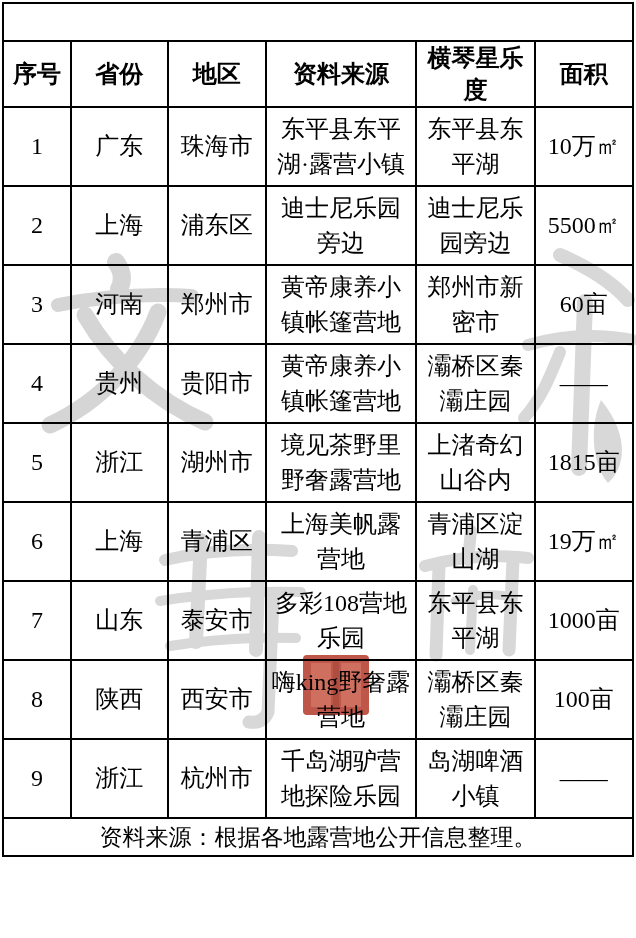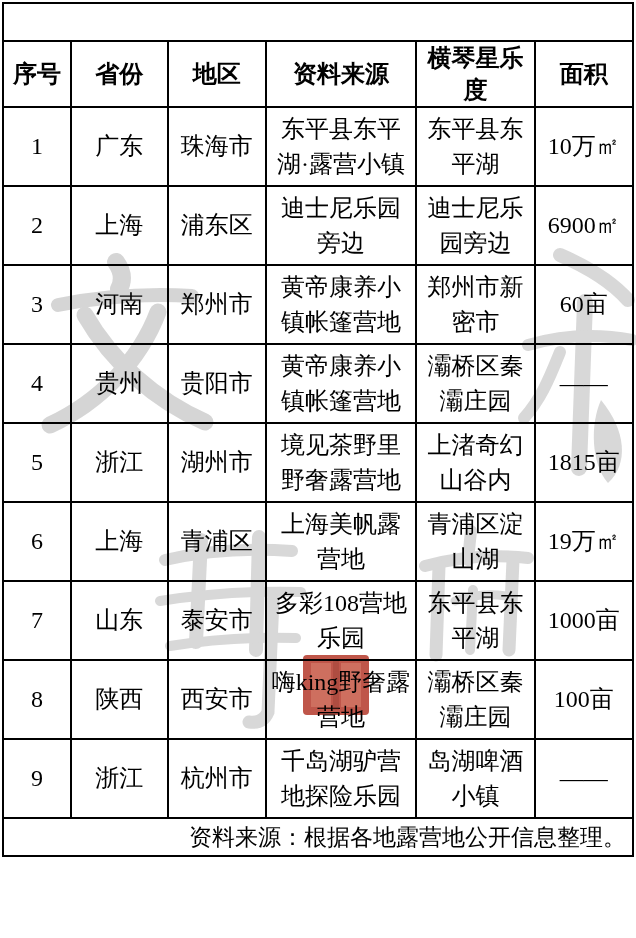--- a/index.html
+++ b/index.html
@@ -47,21 +47,21 @@
     height:44px;
   }
   .data-row td{
     font-size:24px;
     height:77px;
     line-height:1.42;
   }
   .cell-name,.cell-location{padding:0 6px;}
   .cell-area{font-size:23px;padding:0 3px;}
   .footer-row td{
-    text-align:right;
+    text-align:center;
     font-size:23px;
     height:32px;
     padding:2px 6px;
   }
 </style>
 </head>
 <body>
 
 <div class="page">
 
@@ -134,21 +134,21 @@
       <td class="cell-name">东平县东平湖·露营小镇</td>
       <td class="cell-location">东平县东平湖</td>
       <td class="cell-area">10万㎡</td>
     </tr>
     <tr class="data-row">
       <td class="cell-no">2</td>
       <td class="cell-province">上海</td>
       <td class="cell-region">浦东区</td>
       <td class="cell-name">迪士尼乐园旁边</td>
       <td class="cell-location">迪士尼乐园旁边</td>
-      <td class="cell-area">6900㎡</td>
+      <td class="cell-area">5500㎡</td>
     </tr>
     <tr class="data-row">
       <td class="cell-no">3</td>
       <td class="cell-province">河南</td>
       <td class="cell-region">郑州市</td>
       <td class="cell-name">黄帝康养小镇帐篷营地</td>
       <td class="cell-location">郑州市新密市</td>
       <td class="cell-area">60亩</td>
     </tr>
     <tr class="data-row">

